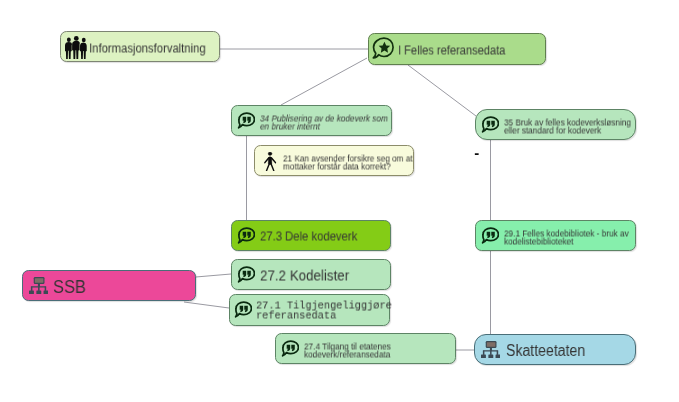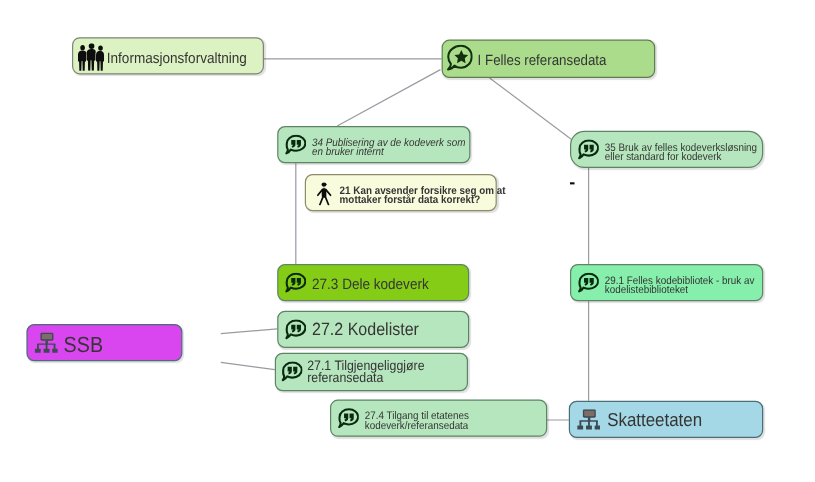--- a/index.html
+++ b/index.html
@@ -56,21 +56,21 @@
       <span class="ico" style="left: 4.6px; top: 5.6px; width: 18.4px; height: 18px;"><svg width="18.4" height="18" viewBox="0 0 100 100" preserveAspectRatio="none">
           <path d="M53 6c23 0 42 16 42 35 0 19-19 35-42 35-9 0-17-2-24-6-4 8-11 14-20 18 5-7 7-14 6-20C9 61 11 41 11 41 11 22 30 6 53 6z" fill="none" stroke="#0a2a10" stroke-width="9.5" stroke-linejoin="round" stroke-linecap="round"></path>
           <g fill="#0a2a10">
             <path d="M31 26h19v21c0 8-5 13-14 15l-3-8c4-1 6-4 6-6h-8z"></path>
             <path d="M56 26h19v21c0 8-5 13-14 15l-3-8c4-1 6-4 6-6h-8z"></path>
           </g>
         </svg></span>
       <span class="lbl" style="font-size: 9.1px; line-height: 7.5px; left: 28px; top: 16.9px; color: rgb(53, 53, 53); transform: translateY(-50%) scaleX(0.903); will-change: transform;">34 Publisering av de kodeverk som
 en bruker internt</span>
     </div>
-    <div class="node" style="left: 254px; top: 145px; width: 160px; height: 31px; background: rgb(248, 251, 220); border-width: 1px 1.7px 1.7px 1px; border-style: solid; border-color: rgb(140, 140, 106); border-image: initial; font-weight: bold;">
+    <div class="node" style="left: 254px; top: 145px; width: 160px; height: 31px; background: rgb(248, 251, 220); border-width: 1px 1.7px 1.7px 1px; border-style: solid; border-color: rgb(140, 140, 106); border-image: initial;">
       <span class="ico" style="left: 8.5px; top: 6px; width: 13.4px; height: 19.4px;"><svg width="13.4" height="19.4" viewBox="0 0 100 100" preserveAspectRatio="none">
           <g fill="#0d0d0d" stroke="#0d0d0d" stroke-linecap="round" stroke-linejoin="round">
             <ellipse cx="45" cy="9" rx="14" ry="9" stroke-width="2"></ellipse>
             <path d="M45 25c-8 0-13 4-13 11v22c0 4 5 7 13 7s13-3 13-7V36c0-7-5-11-13-11z" stroke-width="2"></path>
             <path d="M35 31L6 55" stroke-width="9" fill="none"></path>
             <path d="M56 31l30 24" stroke-width="9" fill="none"></path>
             <path d="M41 58L19 96" stroke-width="10" fill="none"></path>
             <path d="M51 58l22 38" stroke-width="10" fill="none"></path>
           </g>
         </svg></span>
@@ -101,21 +101,21 @@
     <div class="node" style="left: 231px; top: 259px; width: 160px; height: 31px; background: rgb(182, 230, 189); border-width: 1px 1.7px 1.7px 1px; border-style: solid; border-color: rgb(93, 132, 101); border-image: initial; padding-left: 45px;">
       <span class="ico" style="left: 4.6px; top: 5.6px; width: 18.4px; height: 18px;"><svg width="18.4" height="18" viewBox="0 0 100 100" preserveAspectRatio="none">
           <path d="M53 6c23 0 42 16 42 35 0 19-19 35-42 35-9 0-17-2-24-6-4 8-11 14-20 18 5-7 7-14 6-20C9 61 11 41 11 41 11 22 30 6 53 6z" fill="none" stroke="#0a2a10" stroke-width="9.5" stroke-linejoin="round" stroke-linecap="round"></path>
           <g fill="#0a2a10">
             <path d="M31 26h19v21c0 8-5 13-14 15l-3-8c4-1 6-4 6-6h-8z"></path>
             <path d="M56 26h19v21c0 8-5 13-14 15l-3-8c4-1 6-4 6-6h-8z"></path>
           </g>
         </svg></span>
       <span class="lbl" style="font-size: 14.8px; line-height: 15px; left: 28px; top: 16px; color: rgb(53, 53, 53); transform: translateY(-50%) scaleX(0.903); will-change: transform;">27.2 Kodelister</span>
     </div>
-    <div class="node" style="left: 228.5px; top: 294px; width: 161px; height: 32px; background: rgb(182, 230, 189); border-width: 1px 1.7px 1.7px 1px; border-style: solid; border-color: rgb(93, 132, 101); border-image: initial;">
+    <div class="node" style="left: 228.5px; top: 294px; width: 161px; height: 32px; background: rgb(182, 230, 189); border-width: 1px 1.7px 1.7px 1px; border-style: solid; border-color: rgb(93, 132, 101); border-image: initial; font-family: Liberation Mono, monospace;">
       <span class="ico" style="left: 4.6px; top: 5.6px; width: 18.4px; height: 18px;"><svg width="18.4" height="18" viewBox="0 0 100 100" preserveAspectRatio="none">
           <path d="M53 6c23 0 42 16 42 35 0 19-19 35-42 35-9 0-17-2-24-6-4 8-11 14-20 18 5-7 7-14 6-20C9 61 11 41 11 41 11 22 30 6 53 6z" fill="none" stroke="#0a2a10" stroke-width="9.5" stroke-linejoin="round" stroke-linecap="round"></path>
           <g fill="#0a2a10">
             <path d="M31 26h19v21c0 8-5 13-14 15l-3-8c4-1 6-4 6-6h-8z"></path>
             <path d="M56 26h19v21c0 8-5 13-14 15l-3-8c4-1 6-4 6-6h-8z"></path>
           </g>
         </svg></span>
       <span class="lbl" style="font-size: 11.4px; line-height: 9.5px; left: 26.7px; top: 16px; color: rgb(53, 53, 53); transform: translateY(-50%) scaleX(0.903); will-change: transform;">27.1 Tilgjengeliggjøre
 referansedata</span>
     </div>
@@ -134,38 +134,38 @@
       <span class="ico" style="left: 4.6px; top: 5.6px; width: 18.4px; height: 18px;"><svg width="18.4" height="18" viewBox="0 0 100 100" preserveAspectRatio="none">
           <path d="M53 6c23 0 42 16 42 35 0 19-19 35-42 35-9 0-17-2-24-6-4 8-11 14-20 18 5-7 7-14 6-20C9 61 11 41 11 41 11 22 30 6 53 6z" fill="none" stroke="#0a2a10" stroke-width="9.5" stroke-linejoin="round" stroke-linecap="round"></path>
           <g fill="#0a2a10">
             <path d="M31 26h19v21c0 8-5 13-14 15l-3-8c4-1 6-4 6-6h-8z"></path>
             <path d="M56 26h19v21c0 8-5 13-14 15l-3-8c4-1 6-4 6-6h-8z"></path>
           </g>
         </svg></span>
       <span class="lbl" style="font-size: 9.1px; line-height: 7.5px; left: 28px; top: 16.9px; color: rgb(53, 53, 53); transform: translateY(-50%) scaleX(0.903); will-change: transform;">29.1 Felles kodebibliotek - bruk av
 kodelistebiblioteket</span>
     </div>
-    <div class="node" style="left: 22px; top: 270px; width: 130px; height: 31px; background: #d946ef; border-width: 1px 1.7px 1.7px 1px; border-style: solid; border-color: rgb(74, 110, 120); border-image: initial;">
+    <div class="node" style="left: 22px; top: 270px; width: 174px; height: 31px; background: #ec4899; border-width: 1px 1.7px 1.7px 1px; border-style: solid; border-color: rgb(74, 110, 120); border-image: initial;">
       <span class="ico" style="left: 6px; top: 5.7px; width: 18.9px; height: 17.6px;"><svg width="18.9" height="17.6" viewBox="0 0 100 100" preserveAspectRatio="none">
           <g fill="#3c4a54">
             <rect x="25" y="0" width="57" height="40" rx="7"></rect>
             <rect x="31" y="7" width="45" height="26" rx="3" fill="#7e6d66"></rect>
             <rect x="47" y="38" width="11" height="18"></rect>
             <rect x="10" y="52" width="81" height="7" rx="3"></rect>
             <rect x="10" y="55" width="8" height="24"></rect>
             <rect x="48" y="55" width="8" height="24"></rect>
             <rect x="83" y="55" width="8" height="24"></rect>
             <rect x="0" y="77" width="26" height="23" rx="3"></rect>
             <rect x="39" y="77" width="26" height="23" rx="3"></rect>
             <rect x="77" y="77" width="26" height="23" rx="3"></rect>
           </g>
         </svg></span>
       <span class="lbl" style="font-size: 18.2px; line-height: 18px; left: 30px; top: 16px; color: rgb(53, 53, 53); transform: translateY(-50%) scaleX(0.903); will-change: transform;">SSB</span>
     </div>
-    <div class="node" style="left: 474px; top: 334px; width: 162px; height: 31px; background: rgb(165, 216, 230); border-width: 1px 1.7px 1.7px 1px; border-style: solid; border-color: rgb(74, 110, 120); border-image: initial;">
+    <div class="node" style="left: 474px; top: 334px; width: 162px; height: 31px; background: rgb(165, 216, 230); border-width: 1px 1.7px 1.7px 1px; border-style: solid; border-color: rgb(74, 110, 120); border-image: initial; border-radius: 12px;">
       <span class="ico" style="left: 6px; top: 5.7px; width: 18.9px; height: 17.6px;"><svg width="18.9" height="17.6" viewBox="0 0 100 100" preserveAspectRatio="none">
           <g fill="#3c4a54">
             <rect x="25" y="0" width="57" height="40" rx="7"></rect>
             <rect x="31" y="7" width="45" height="26" rx="3" fill="#7e6d66"></rect>
             <rect x="47" y="38" width="11" height="18"></rect>
             <rect x="10" y="52" width="81" height="7" rx="3"></rect>
             <rect x="10" y="55" width="8" height="24"></rect>
             <rect x="48" y="55" width="8" height="24"></rect>
             <rect x="83" y="55" width="8" height="24"></rect>
             <rect x="0" y="77" width="26" height="23" rx="3"></rect>

